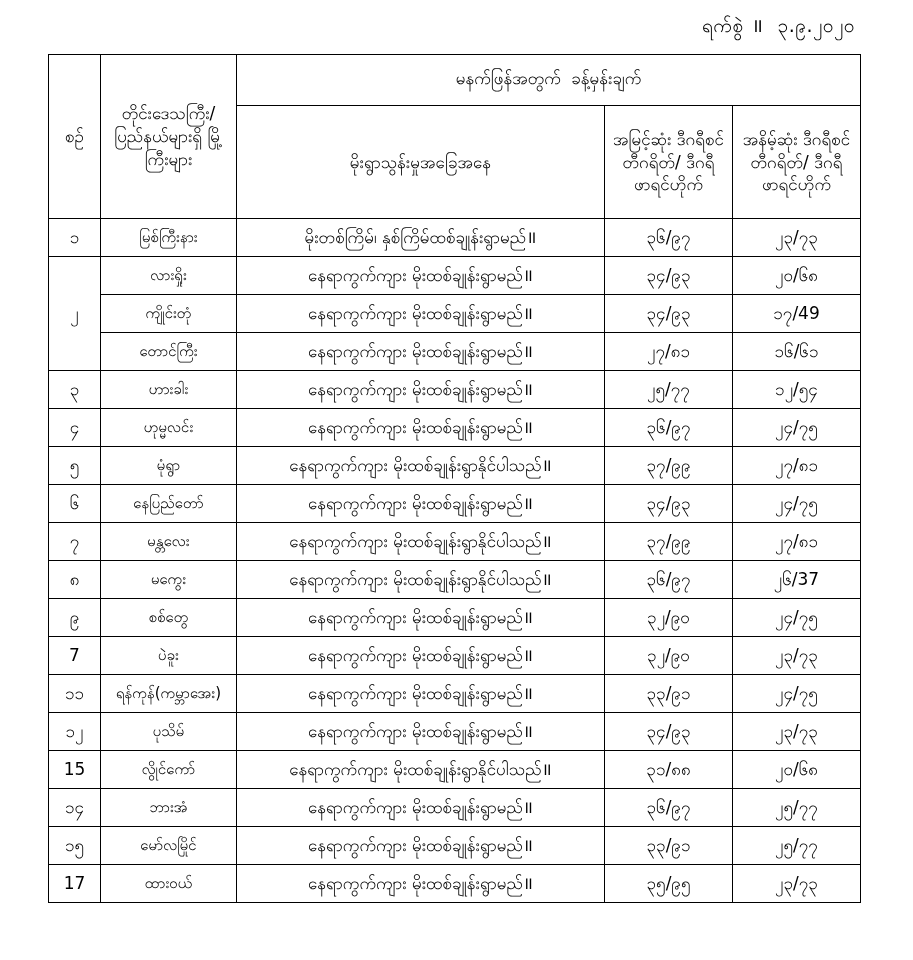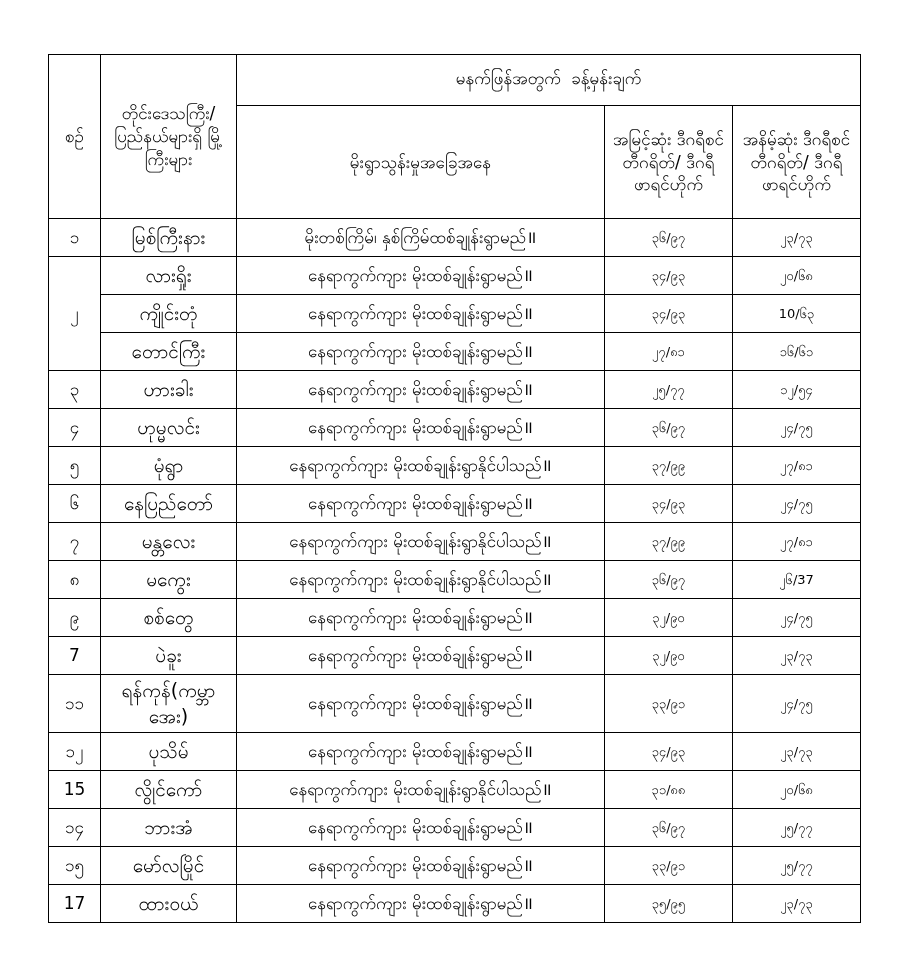--- a/index.html
+++ b/index.html
@@ -62,29 +62,32 @@
     font-size: 17px;
     line-height: 1.4;
   }
   .hdr-tall { height: 150px; }
   .hdr-span { height: 44px; font-size: 18px; font-family: Liberation Mono, monospace; }
   .hdr-sub { height: 106px; font-size: 16.5px; }
   .hdr-small { font-size: 16.5px; }
 
   tbody tr { height: 38px; }
   tbody td.num { font-size: 17px; }
-  tbody td.city { font-size: 19px; }
+  tbody td.city { font-size: 15px; }
   tbody td.desc { font-size: 17px; }
-  tbody td.val { font-size: 13px; margin-left: 6px; }
+  tbody td.val { font-size: 17px; margin-left: 6px; }
 </style>
 </head>
 <body>
 
 <div class="page">
 
+  <div class="header-line">
+    <span class="date-label">ရက်စွဲ</span><span class="date-sep">॥</span><span class="date-value">၃.၉.၂၀၂၀</span>
+  </div>
 
   <table class="main">
     <colgroup>
       <col class="c0">
         <col class="c1">
         <col class="c2">
         <col class="c3">
         <col class="c4">
     </colgroup>
     <thead>
@@ -111,21 +114,21 @@
           <td class="num" rowspan="3">၂</td>
           <td class="city">လားရှိုး</td>
           <td class="desc">နေရာကွက်ကျား မိုးထစ်ချုန်းရွာမည်॥</td>
           <td class="val">၃၄/၉၃</td>
           <td class="val">၂၀/၆၈</td>
         </tr>
         <tr>
           <td class="city">ကျိုင်းတုံ</td>
           <td class="desc">နေရာကွက်ကျား မိုးထစ်ချုန်းရွာမည်॥</td>
           <td class="val">၃၄/၉၃</td>
-          <td class="val">10/၆၃</td>
+          <td class="val">၁၇/49</td>
         </tr>
         <tr>
           <td class="city">တောင်ကြီး</td>
           <td class="desc">နေရာကွက်ကျား မိုးထစ်ချုန်းရွာမည်॥</td>
           <td class="val">၂၇/၈၁</td>
           <td class="val">၁၆/၆၁</td>
         </tr>
         <tr>
           <td class="num">၃</td>
           <td class="city">ဟားခါး</td>

